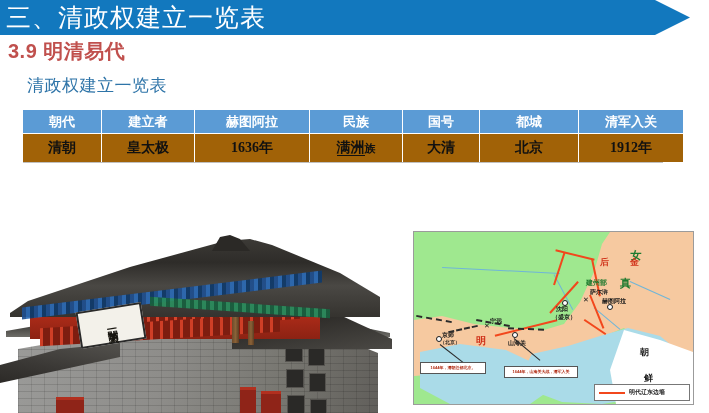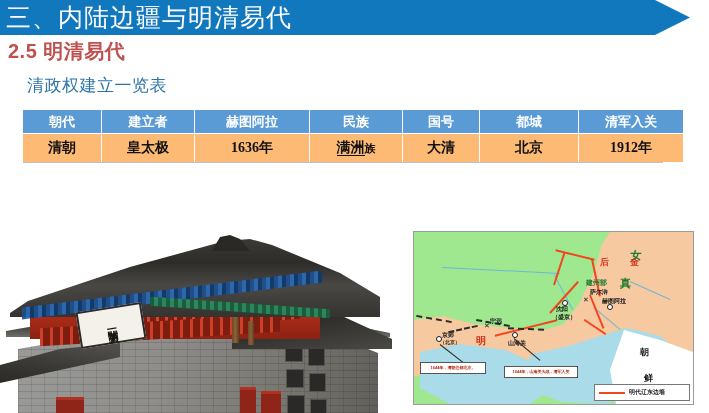--- a/index.html
+++ b/index.html
@@ -37,21 +37,21 @@
   table.dyn th{
     background:#5B9BD5;color:#ffffff;
     font-family:Liberation Serif, serif;
     font-size:13px;font-weight:bold;height:21px;
     text-align:center;vertical-align:middle;
     border-right:1px solid #ffffff;
     border-bottom:1px solid #ffffff;
   }
   table.dyn th:last-child{border-right:none;}
   table.dyn td{
-    background:#fdba74;color:#111111;
+    background:#a16207;color:#111111;
     font-family:"Liberation Serif","DejaVu Serif",serif;
     font-size:14px;font-weight:bold;height:26px;
     text-align:center;vertical-align:middle;
     border-right:1px solid #ffffff;
   }
   table.dyn td:last-child{border-right:none;}
   .tbl-wrap::after{
     content:"";position:absolute;left:0;right:0;bottom:-1px;height:1px;
     background:#BFBFBF;
   }
@@ -214,23 +214,23 @@
   }
   .legend-swatch{
     width:26px;height:0;border-top:2px solid #f2471c;flex:none;
   }
   .legend-text{font-size:6px;color:#1a1a1a;white-space:nowrap;font-weight:bold;}
 </style>
 </head>
 <body>
 
 <div class="banner"></div>
-<div class="banner-title">三、内陆边疆与明清易代</div>
-
-<div class="section-title">2.5 明清易代</div>
+<div class="banner-title">三、清政权建立一览表</div>
+
+<div class="section-title">3.9 明清易代</div>
 
 <div class="table-caption">清政权建立一览表</div>
 
 <div class="tbl-wrap">
   <table class="dyn">
     <thead>
       <tr>
         <th style="width:76px">朝代</th>
         <th style="width:90px">建立者</th>
         <th style="width:112px">赫图阿拉</th>

